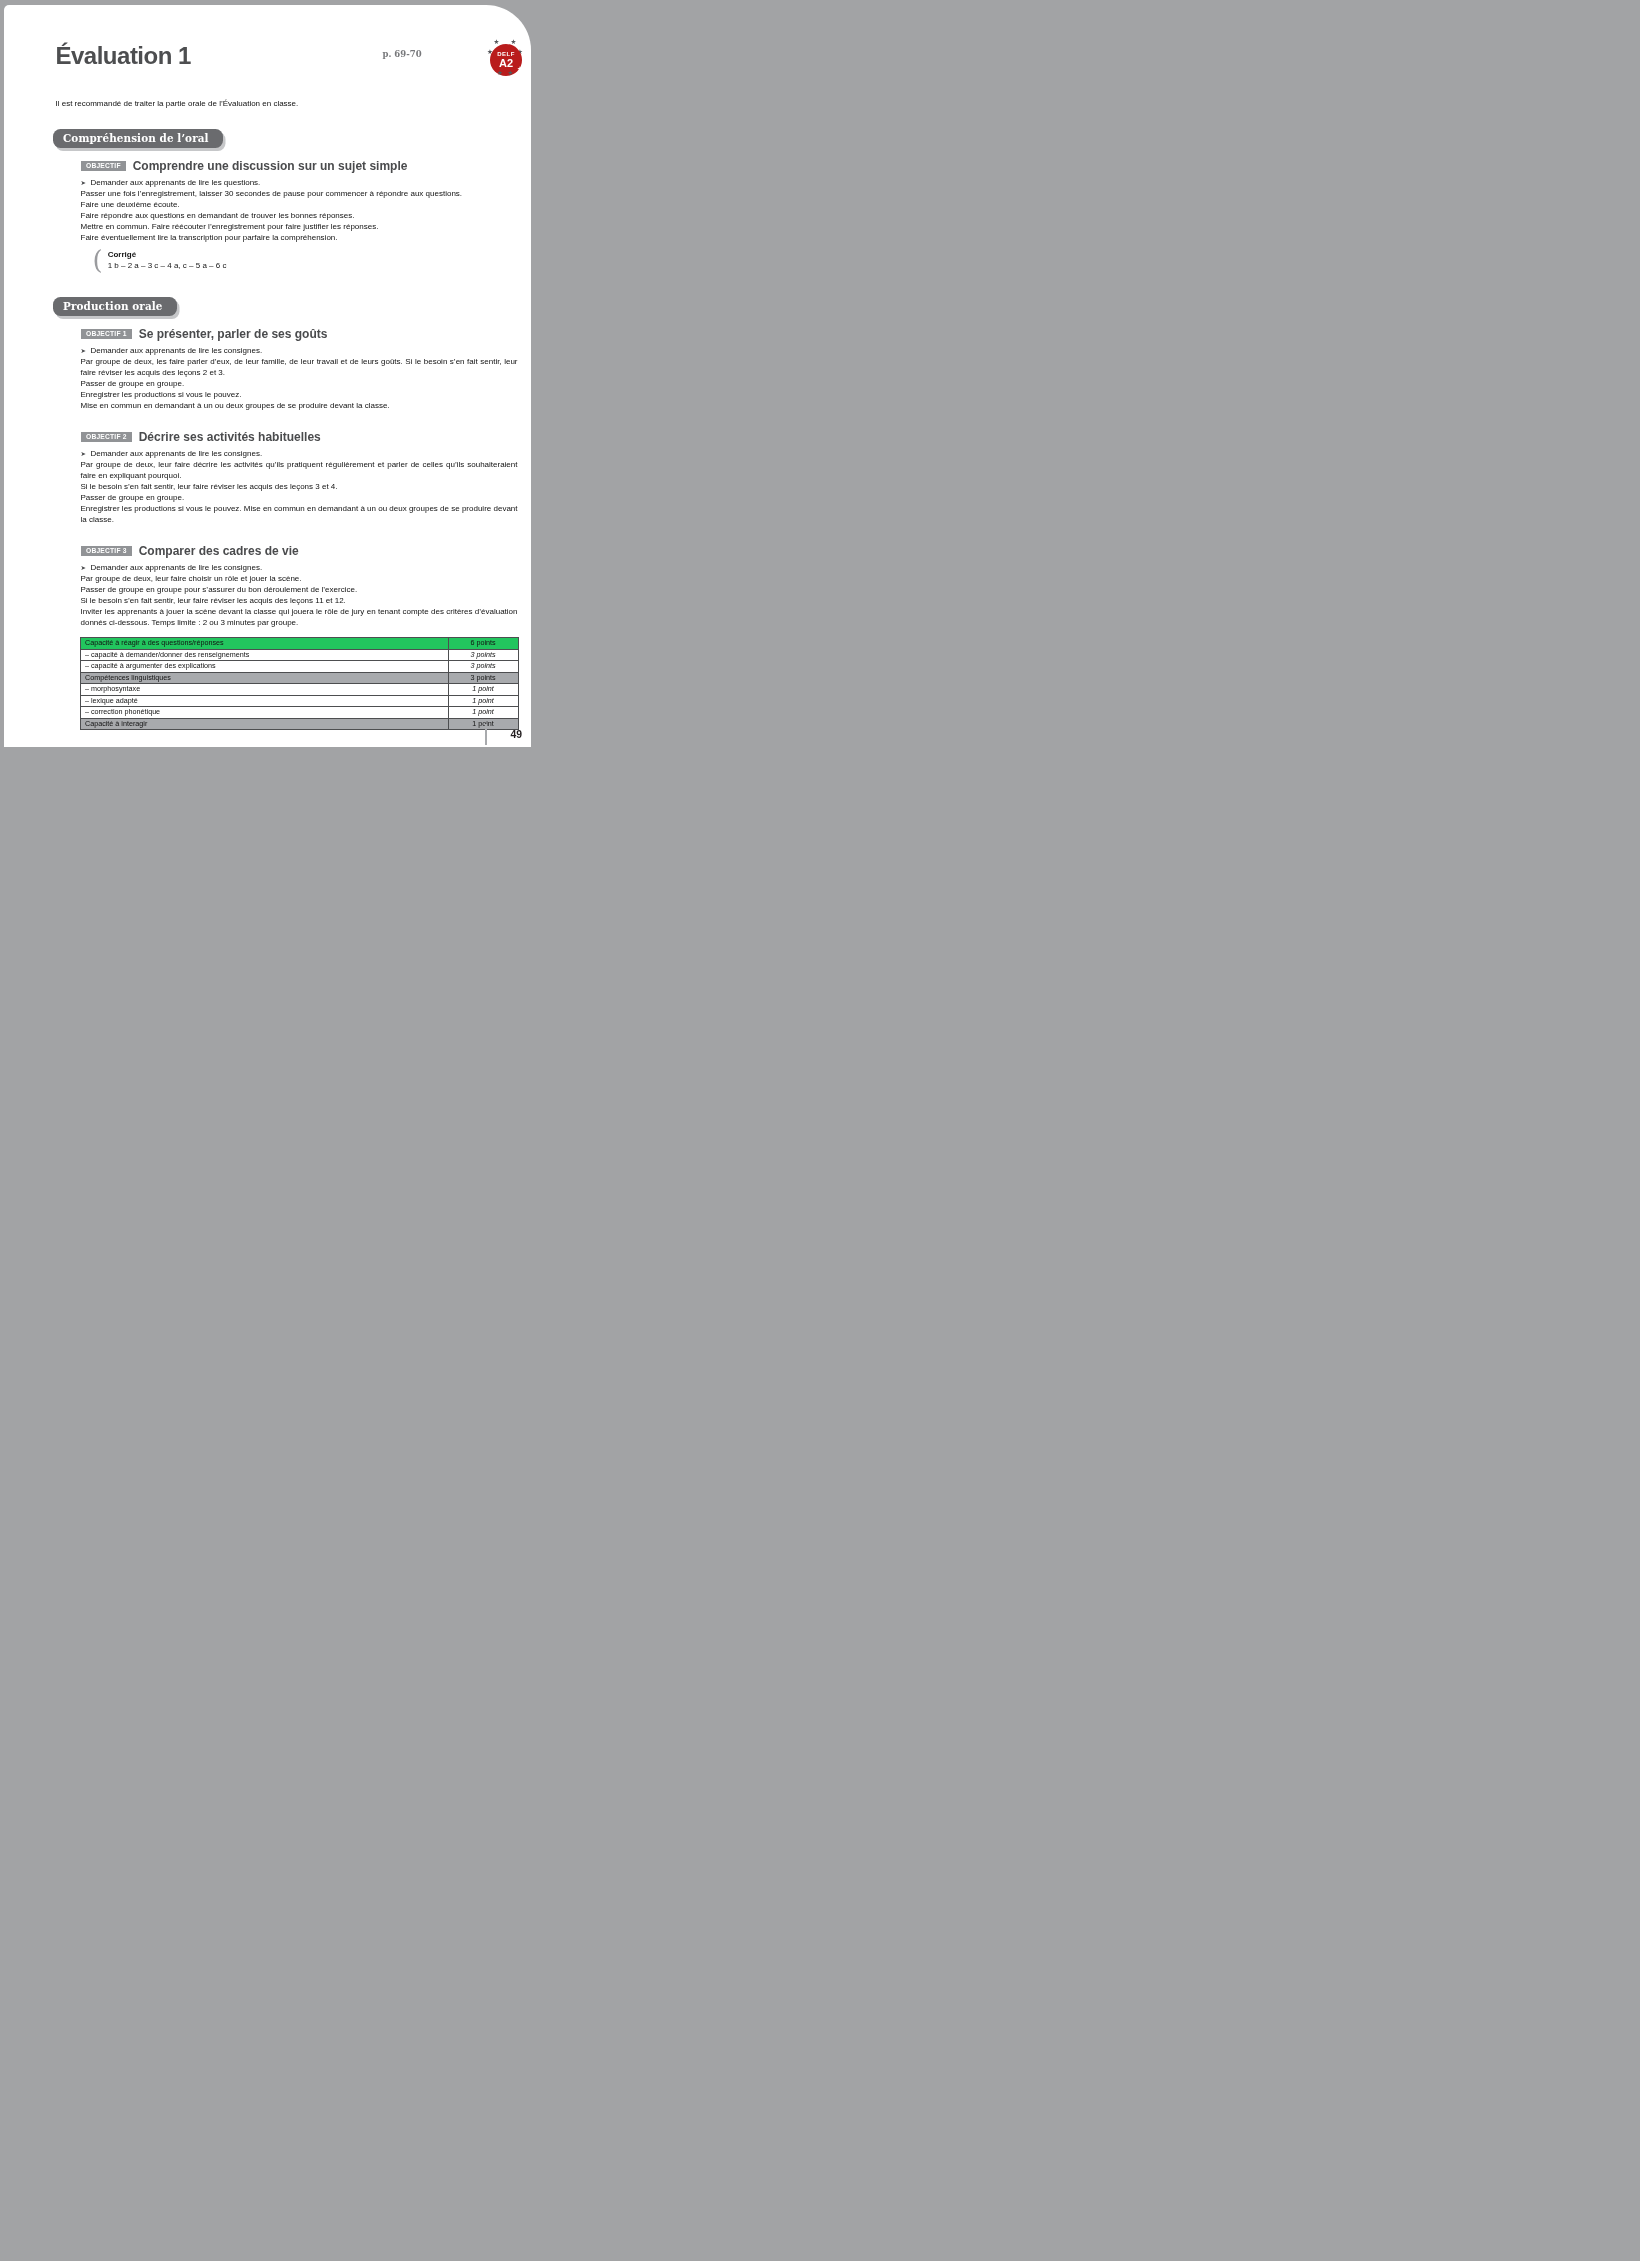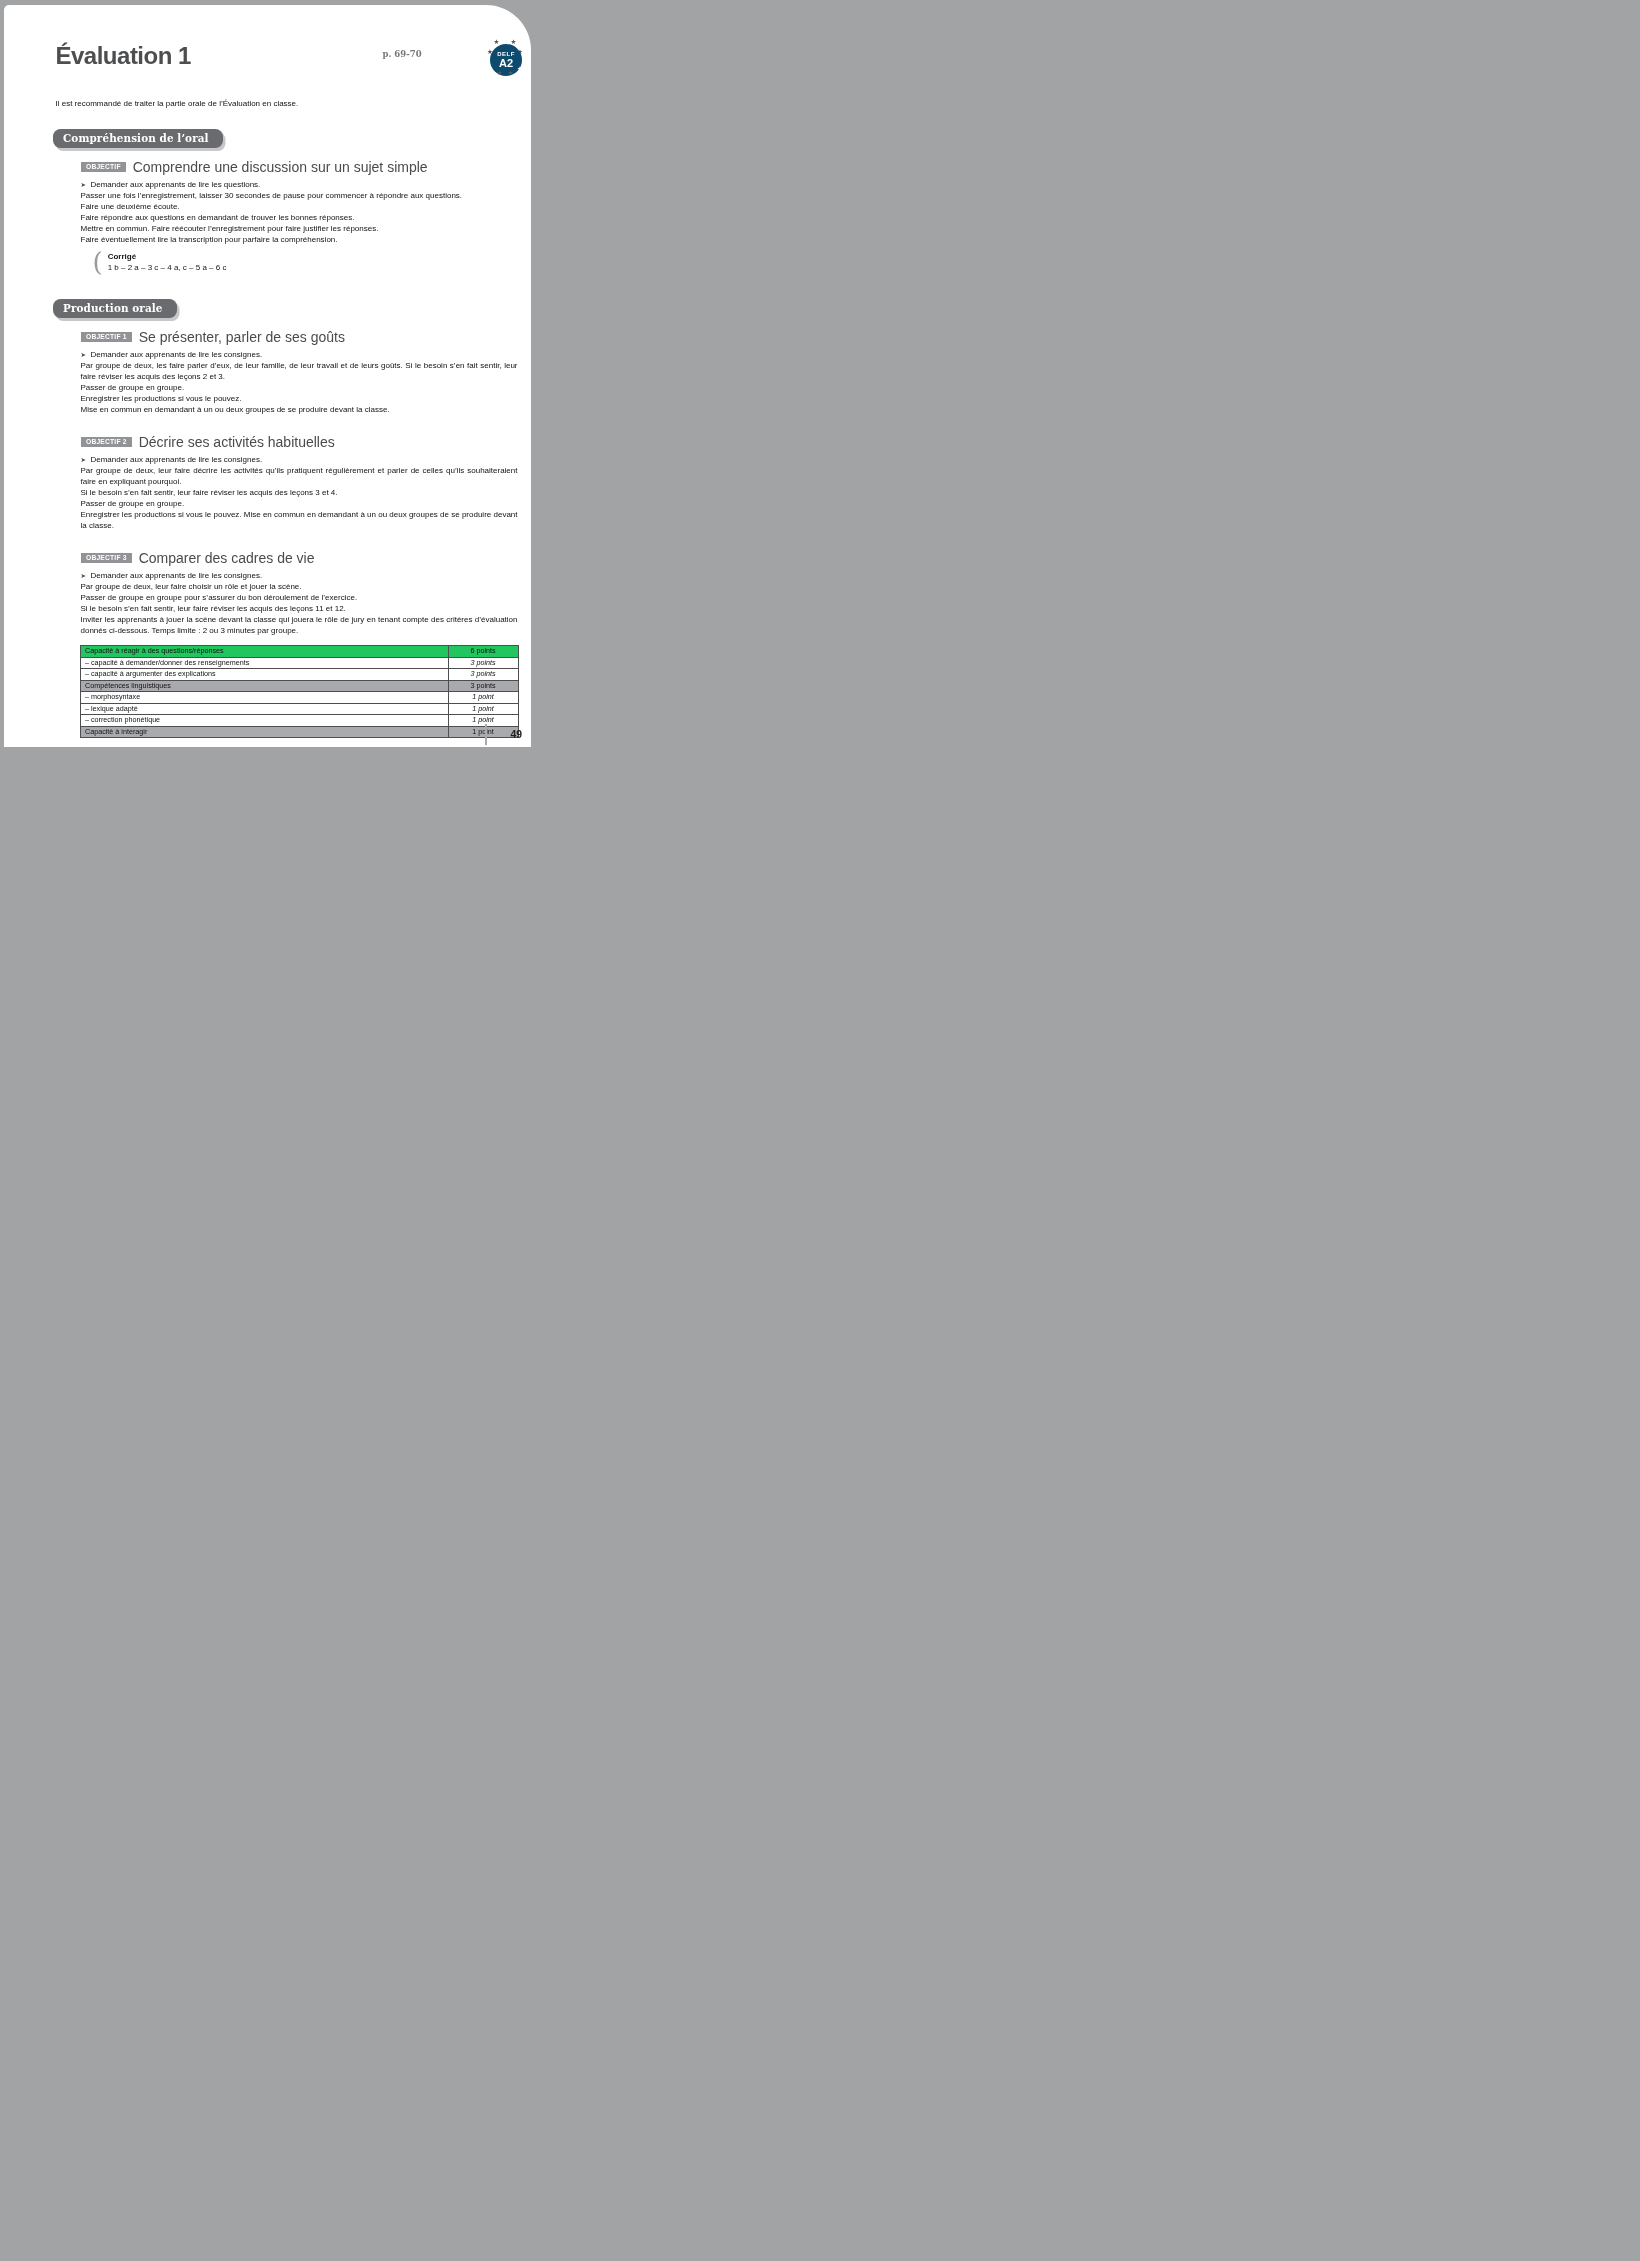--- a/index.html
+++ b/index.html
@@ -27,21 +27,21 @@
   }
   .page-ref{
     position:absolute;left:327px;top:5px;
     font-family:"DejaVu Serif",serif;font-size:8.5px;color:#77787b;font-weight:bold;
   }
   .delf-badge{
     position:absolute;top:35px;right:5px;width:40px;height:40px;
   }
   .delf-circle{
     position:absolute;left:4px;top:4px;width:32px;height:32px;border-radius:50%;
-    background:#0c4a6e;color:#fff;display:flex;flex-direction:column;
+    background:#b91c1c;color:#fff;display:flex;flex-direction:column;
     align-items:center;justify-content:center;line-height:1;
   }
   .delf-line1{font-size:6px;font-weight:bold;letter-spacing:0.5px;}
   .delf-line2{font-size:11px;font-weight:bold;margin-top:1px;}
   .star{position:absolute;font-size:6.5px;line-height:1;}
   .star.dark{color:#55565a;}
   .star.light{color:#ffffff;}
   .s1{left:7.5px;top:-1.5px;} .s2{left:24.4px;top:-1.5px;}
   .s3{left:1px;top:9px;}  .s4{left:31px;top:9px;}
   .s5{left:1px;top:26px;}  .s6{left:31px;top:26px;}
@@ -59,21 +59,21 @@
   }
   .pill-wrap{margin-top:20px;}
   .pill-wrap.second{margin-top:25px;}
   
   .content{margin-left:25px;width:437px;}
   .obj-row{margin-top:11px;display:flex;align-items:center;}
   .obj-badge{
     background:#919396;color:#ffffff;font-weight:bold;font-size:6.7px;
     letter-spacing:0.2px;padding:1.5px 5.5px 2px;margin-right:6.5px;flex:none;
   }
-  .obj-heading{font-size:14px;font-weight:normal;color:#4a4b4d;}
+  .obj-heading{font-size:12px;font-weight:bold;color:#4a4b4d;}
   .body-block{margin-top:4px;font-size:8px;line-height:11px;color:#121212;text-align:justify;}
   .bullet-line{display:flex;text-align:center;}
   .bullet{color:#4a4b4d;font-size:6.5px;line-height:11px;margin-right:4.5px;flex:none;}
   .body-block p{margin:0;}
   
   .corrige{display:flex;margin:6px 0 0 12px;}
   .paren{
     font-family:"DejaVu Serif",serif;font-size:26px;line-height:23px;
     color:#9a9b9e;margin-right:5px;flex:none;
   }

